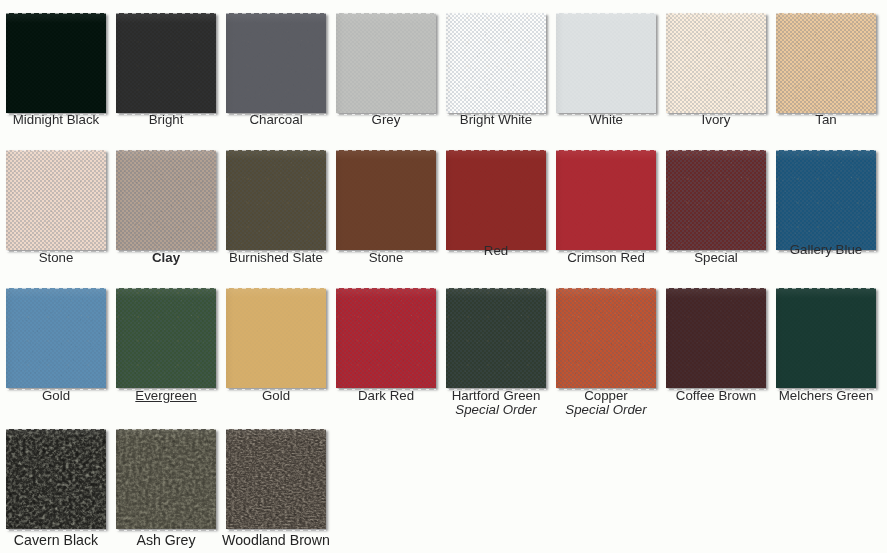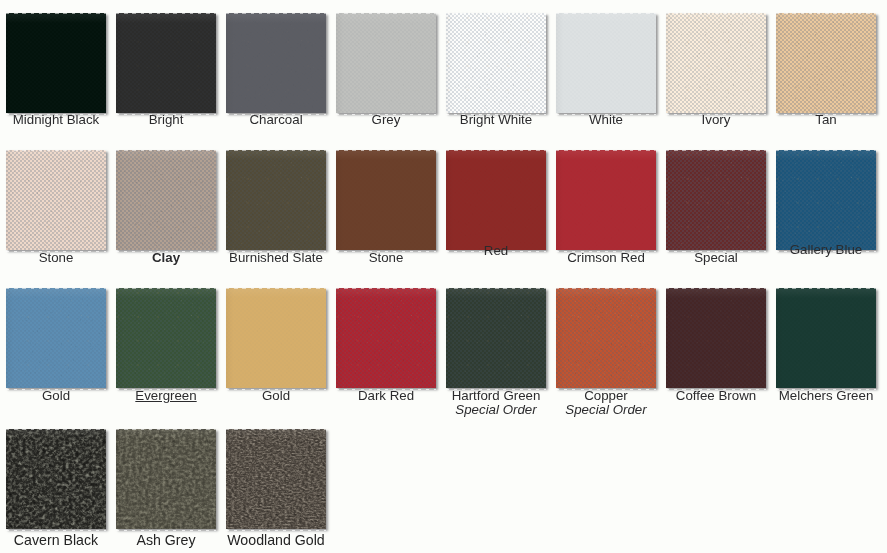--- a/index.html
+++ b/index.html
@@ -524,15 +524,15 @@
         <div class="tex grain">
           <svg xmlns="http://www.w3.org/2000/svg" width="100" height="100">
             <rect width="100" height="100" filter="url(#fWeave)"></rect>
             <rect width="100" height="100" filter="url(#fWeaveLight)"></rect>
           </svg>
         </div>
         <div class="tex edgering"></div>
         <div class="tex dash"></div>
       </div>
       <div class="dashlo" style="top: 101px;"></div>
-      <div class="cap" style="top: 104.4px;">Woodland Gold</div>
+      <div class="cap" style="top: 104.4px;">Woodland Brown</div>
     </div>
   </div>
 
 </body></html>

